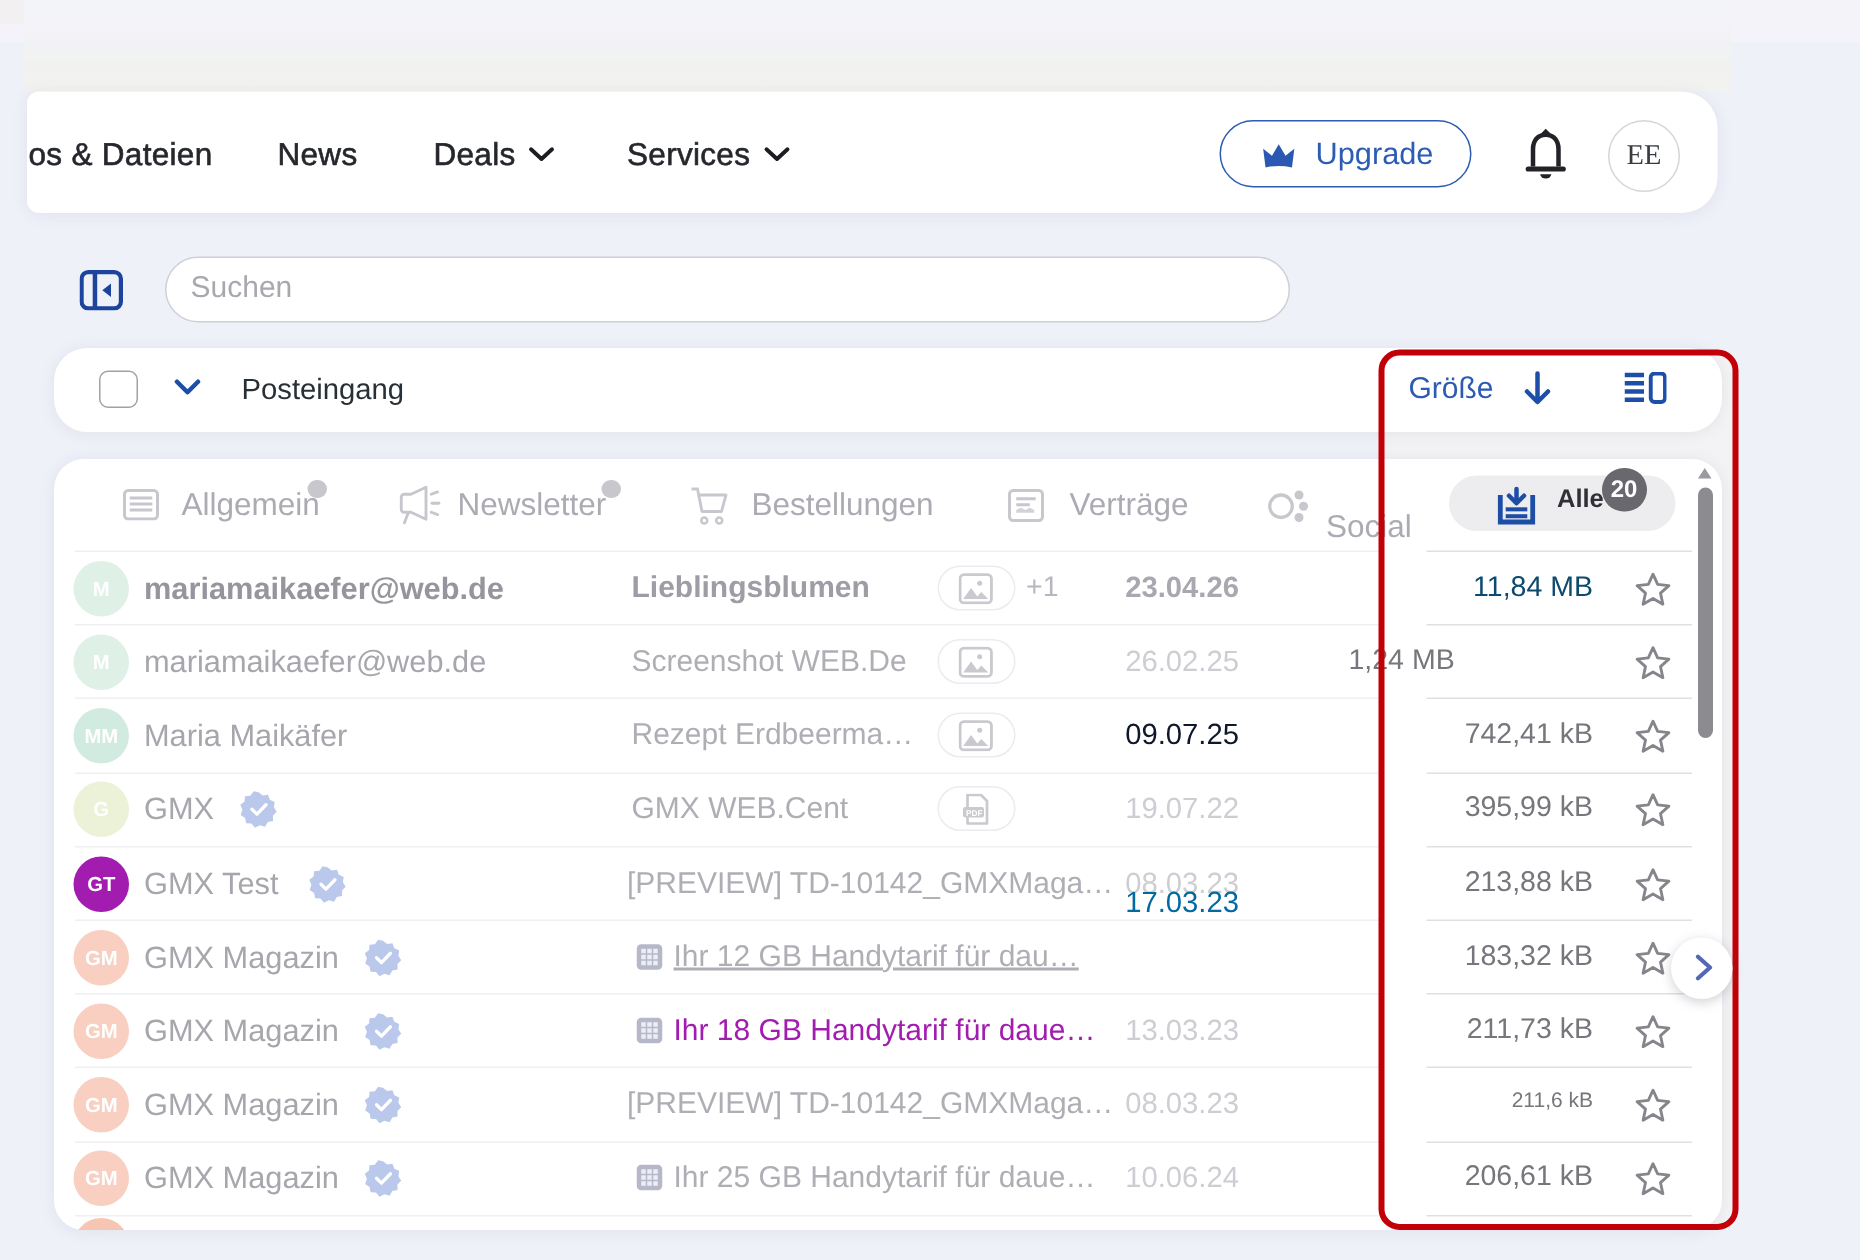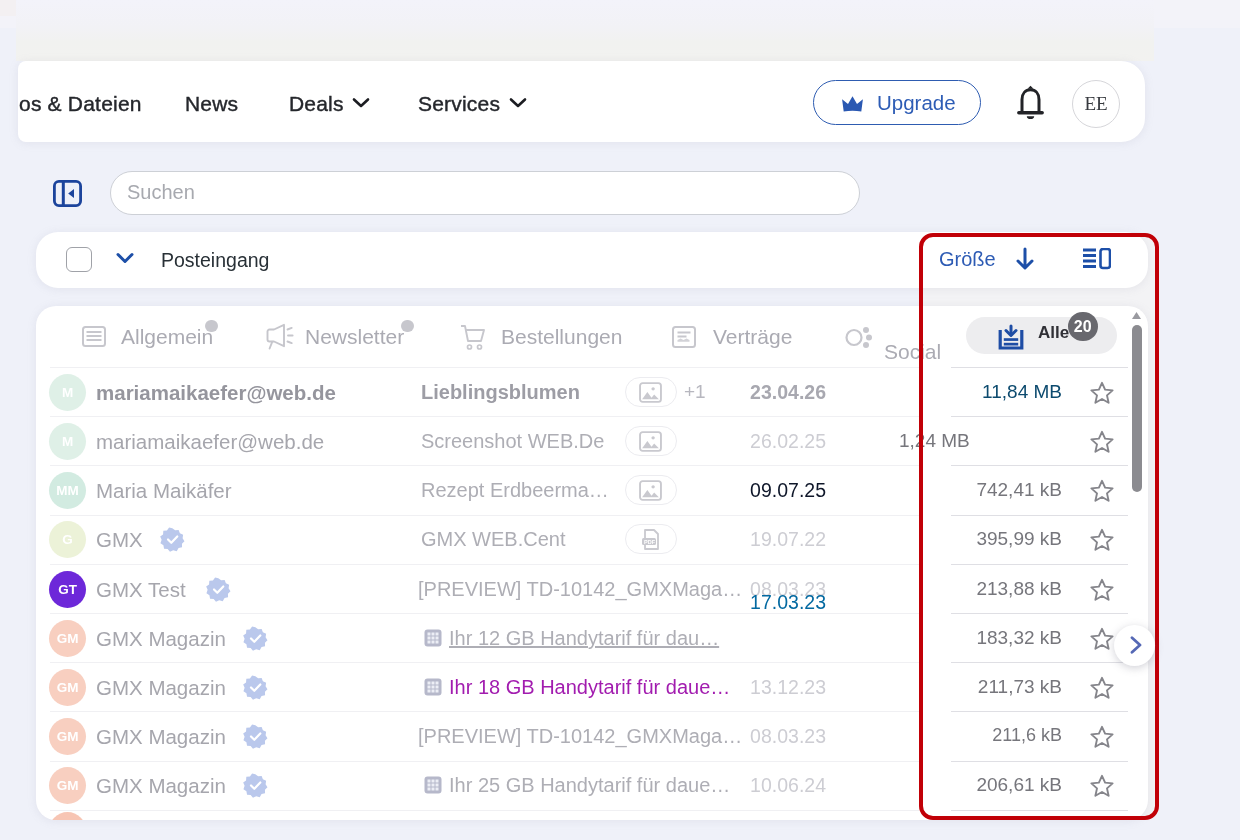--- a/index.html
+++ b/index.html
@@ -210,21 +210,21 @@
 <svg class="abs" style="left:641px;top:528.5px;" width="20" height="21" viewBox="0 0 20 21">
 <path d="M4 1 L13 1 L17 5 L17 20 L4 20 Z" fill="none" stroke="#c9c9cf" stroke-width="1.8" stroke-linejoin="round"></path>
 <rect x="1" y="9" width="14" height="7" rx="1.5" fill="#c9c9cf"></rect>
 <text x="3" y="14.8" font-size="5.5" fill="#fff" font-family="Liberation Sans" font-weight="bold">PDF</text>
   </svg>
 <div class="abs" style="left:706px;top:528px;width:120px;text-align:right;font-size:19.5px;color:#cdcdd3;">19.07.22</div>
 <div class="abs" style="left:940px;top:528px;width:122px;text-align:right;font-size:19px;color:#76767c;">395,99 kB</div>
 <svg class="abs" style="left:1090px;top:527.5px;" width="24" height="23" viewBox="0 0 24 23">
 <path d="M12 1.8 L15.1 8.6 L22.6 9.4 L17 14.4 L18.6 21.8 L12 18 L5.4 21.8 L7 14.4 L1.4 9.4 L8.9 8.6 Z" fill="none" stroke="#85858b" stroke-width="1.9" stroke-linejoin="round"></path>
   </svg>
-<div class="abs" style="left:49px;top:570.5px;width:37px;height:37px;border-radius:50%;background:#6d28d9;color:#ffffff;font-weight:700;font-size:13.5px;text-align:center;line-height:37px;">GT</div>
+<div class="abs" style="left:49px;top:570.5px;width:37px;height:37px;border-radius:50%;background:#a21caf;color:#ffffff;font-weight:700;font-size:13.5px;text-align:center;line-height:37px;">GT</div>
 <div class="abs" style="left:96px;top:578px;font-size:20.5px;color:#a6a6ad;">GMX Test</div>
 <svg class="abs" style="left:206px;top:576.5px;" width="25" height="25" viewBox="0 0 25 25">
 <path d="M12.5 0.8 L15.6 3.2 L19.5 2.7 L20.9 6.4 L24.5 8 L23.9 11.9 L26 15.2 L23.2 18 L23.3 22 L19.4 22.9 L17.4 26.4 L13.5 25.3 L9.9 27 L7.3 23.9 L3.3 23.8 L2.6 19.8 L-0.7 17.6 L0.6 13.8 L-1 10.1 L2.2 7.7 L2.5 3.7 L6.5 3.3 L8.9 0 Z" transform="scale(0.9) translate(1.2,0.5)" fill="#bac8ec"></path>
 <path d="M8 12.5 L11.3 15.8 L17.3 9.5" fill="none" stroke="#fff" stroke-width="2.2" stroke-linecap="round" stroke-linejoin="round"></path>
   </svg>
 <div class="abs" style="left:418px;top:578px;font-size:20px;color:#aeaeb5;white-space:nowrap;">[PREVIEW] TD-10142_GMXMaga…</div>
 <div class="abs" style="left:706px;top:578px;width:120px;text-align:right;font-size:19.5px;color:#cdcdd3;">08.03.23</div>
 <div class="abs" style="left:940px;top:578px;width:122px;text-align:right;font-size:19px;color:#76767c;">213,88 kB</div>
 <svg class="abs" style="left:1090px;top:577.5px;" width="24" height="23" viewBox="0 0 24 23">
 <path d="M12 1.8 L15.1 8.6 L22.6 9.4 L17 14.4 L18.6 21.8 L12 18 L5.4 21.8 L7 14.4 L1.4 9.4 L8.9 8.6 Z" fill="none" stroke="#85858b" stroke-width="1.9" stroke-linejoin="round"></path>
@@ -269,34 +269,34 @@
       <rect x="7.5" y="3.5" width="3" height="3"></rect>
       <rect x="11.5" y="3.5" width="3" height="3"></rect>
       <rect x="3.5" y="7.5" width="3" height="3"></rect>
       <rect x="7.5" y="7.5" width="3" height="3"></rect>
       <rect x="11.5" y="7.5" width="3" height="3"></rect>
       <rect x="3.5" y="11.5" width="3" height="3"></rect>
       <rect x="7.5" y="11.5" width="3" height="3"></rect>
       <rect x="11.5" y="11.5" width="3" height="3"></rect>
     </g>
   </svg>
-<div class="abs" style="left:706px;top:676px;width:120px;text-align:right;font-size:19.5px;color:#cdcdd3;">13.12.23</div>
+<div class="abs" style="left:706px;top:676px;width:120px;text-align:right;font-size:19.5px;color:#cdcdd3;">13.03.23</div>
 <div class="abs" style="left:940px;top:676px;width:122px;text-align:right;font-size:19px;color:#76767c;">211,73 kB</div>
 <svg class="abs" style="left:1090px;top:675.5px;" width="24" height="23" viewBox="0 0 24 23">
 <path d="M12 1.8 L15.1 8.6 L22.6 9.4 L17 14.4 L18.6 21.8 L12 18 L5.4 21.8 L7 14.4 L1.4 9.4 L8.9 8.6 Z" fill="none" stroke="#85858b" stroke-width="1.9" stroke-linejoin="round"></path>
   </svg>
 <div class="abs" style="left:49px;top:717.5px;width:37px;height:37px;border-radius:50%;background:#f8cfc0;color:#ffffff;font-weight:700;font-size:13.5px;text-align:center;line-height:37px;">GM</div>
 <div class="abs" style="left:96px;top:725px;font-size:20.5px;color:#a6a6ad;">GMX Magazin</div>
 <svg class="abs" style="left:243px;top:723.5px;" width="25" height="25" viewBox="0 0 25 25">
 <path d="M12.5 0.8 L15.6 3.2 L19.5 2.7 L20.9 6.4 L24.5 8 L23.9 11.9 L26 15.2 L23.2 18 L23.3 22 L19.4 22.9 L17.4 26.4 L13.5 25.3 L9.9 27 L7.3 23.9 L3.3 23.8 L2.6 19.8 L-0.7 17.6 L0.6 13.8 L-1 10.1 L2.2 7.7 L2.5 3.7 L6.5 3.3 L8.9 0 Z" transform="scale(0.9) translate(1.2,0.5)" fill="#bac8ec"></path>
 <path d="M8 12.5 L11.3 15.8 L17.3 9.5" fill="none" stroke="#fff" stroke-width="2.2" stroke-linecap="round" stroke-linejoin="round"></path>
   </svg>
 <div class="abs" style="left:418px;top:725px;font-size:20px;color:#aeaeb5;white-space:nowrap;">[PREVIEW] TD-10142_GMXMaga…</div>
 <div class="abs" style="left:706px;top:725px;width:120px;text-align:right;font-size:19.5px;color:#cdcdd3;">08.03.23</div>
-<div class="abs" style="left:940px;top:725px;width:122px;text-align:right;font-size:18px;color:#76767c;">211,6 kB</div>
+<div class="abs" style="left:940px;top:725px;width:122px;text-align:right;font-size:14px;color:#76767c;">211,6 kB</div>
 <svg class="abs" style="left:1090px;top:724.5px;" width="24" height="23" viewBox="0 0 24 23">
 <path d="M12 1.8 L15.1 8.6 L22.6 9.4 L17 14.4 L18.6 21.8 L12 18 L5.4 21.8 L7 14.4 L1.4 9.4 L8.9 8.6 Z" fill="none" stroke="#85858b" stroke-width="1.9" stroke-linejoin="round"></path>
   </svg>
 <div class="abs" style="left:49px;top:766.5px;width:37px;height:37px;border-radius:50%;background:#f8cfc0;color:#ffffff;font-weight:700;font-size:13.5px;text-align:center;line-height:37px;">GM</div>
 <div class="abs" style="left:96px;top:774px;font-size:20.5px;color:#a6a6ad;">GMX Magazin</div>
 <svg class="abs" style="left:243px;top:772.5px;" width="25" height="25" viewBox="0 0 25 25">
 <path d="M12.5 0.8 L15.6 3.2 L19.5 2.7 L20.9 6.4 L24.5 8 L23.9 11.9 L26 15.2 L23.2 18 L23.3 22 L19.4 22.9 L17.4 26.4 L13.5 25.3 L9.9 27 L7.3 23.9 L3.3 23.8 L2.6 19.8 L-0.7 17.6 L0.6 13.8 L-1 10.1 L2.2 7.7 L2.5 3.7 L6.5 3.3 L8.9 0 Z" transform="scale(0.9) translate(1.2,0.5)" fill="#bac8ec"></path>
 <path d="M8 12.5 L11.3 15.8 L17.3 9.5" fill="none" stroke="#fff" stroke-width="2.2" stroke-linecap="round" stroke-linejoin="round"></path>
   </svg>
 <div class="abs" style="left:449px;top:774px;font-size:20px;color:#aeaeb5;white-space:nowrap;">Ihr 25 GB Handytarif für daue…</div>

